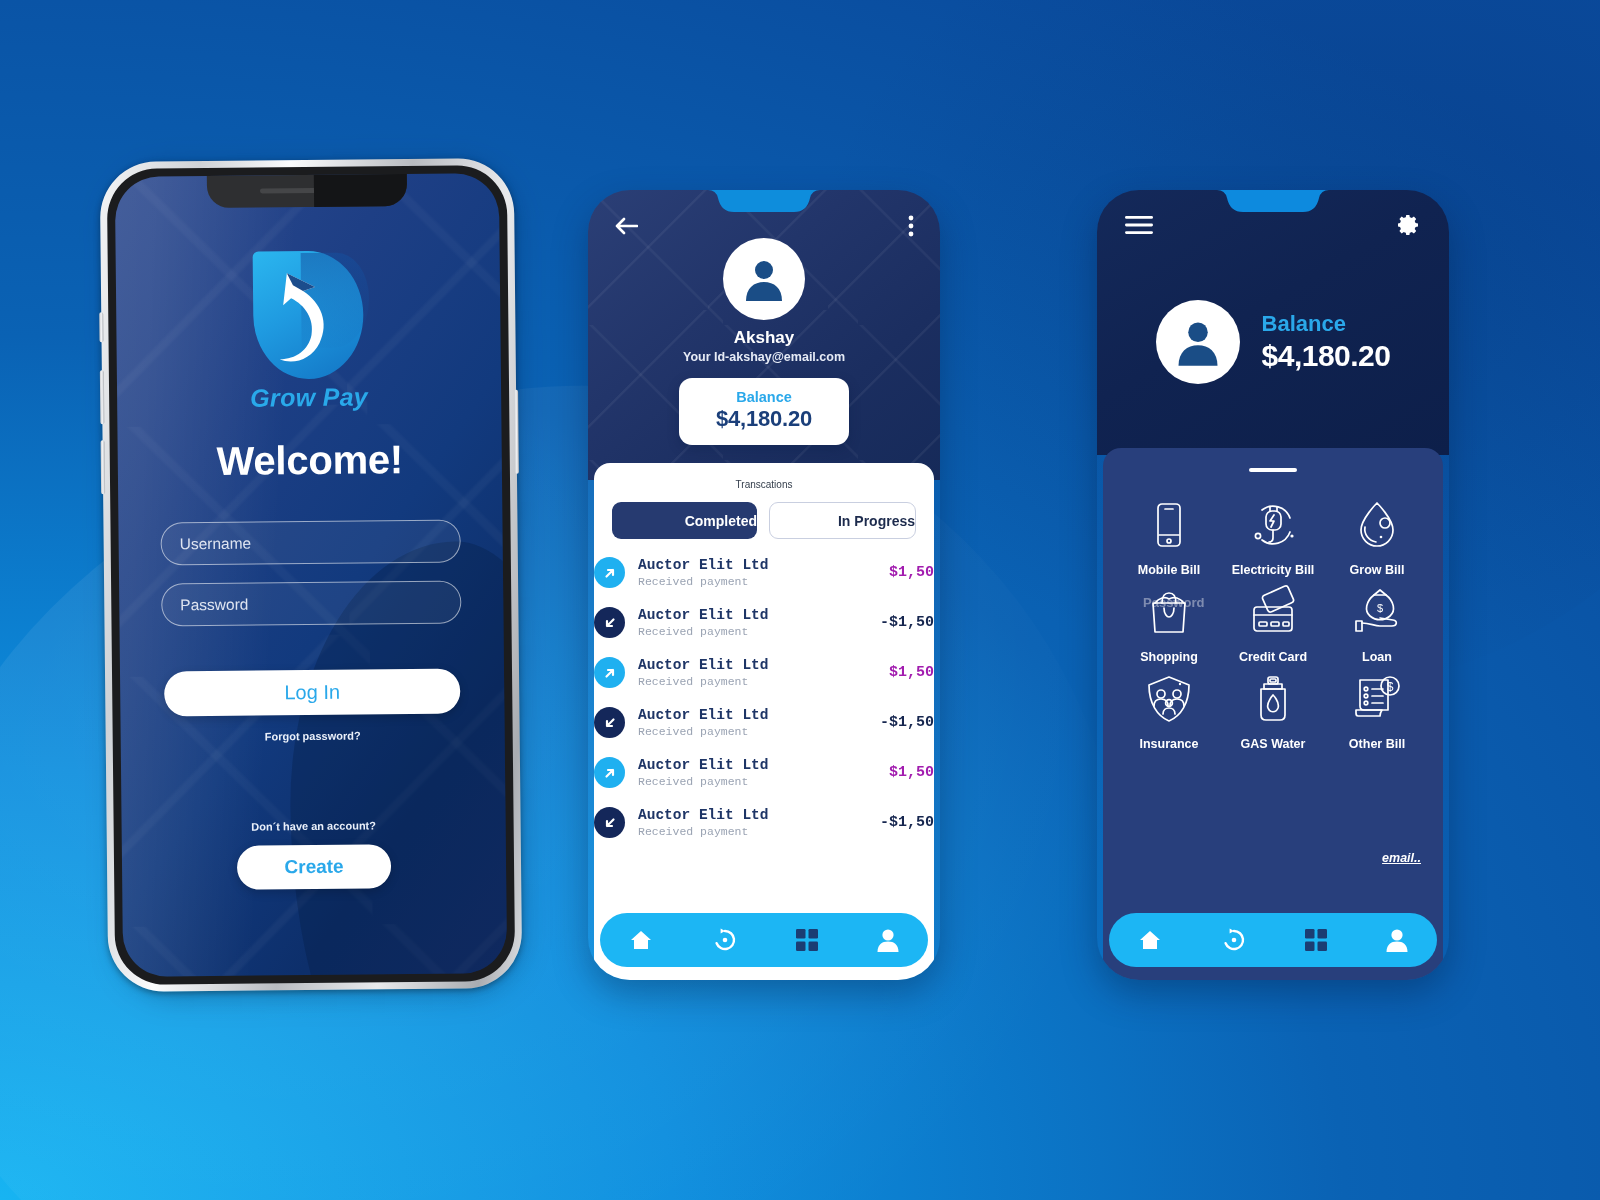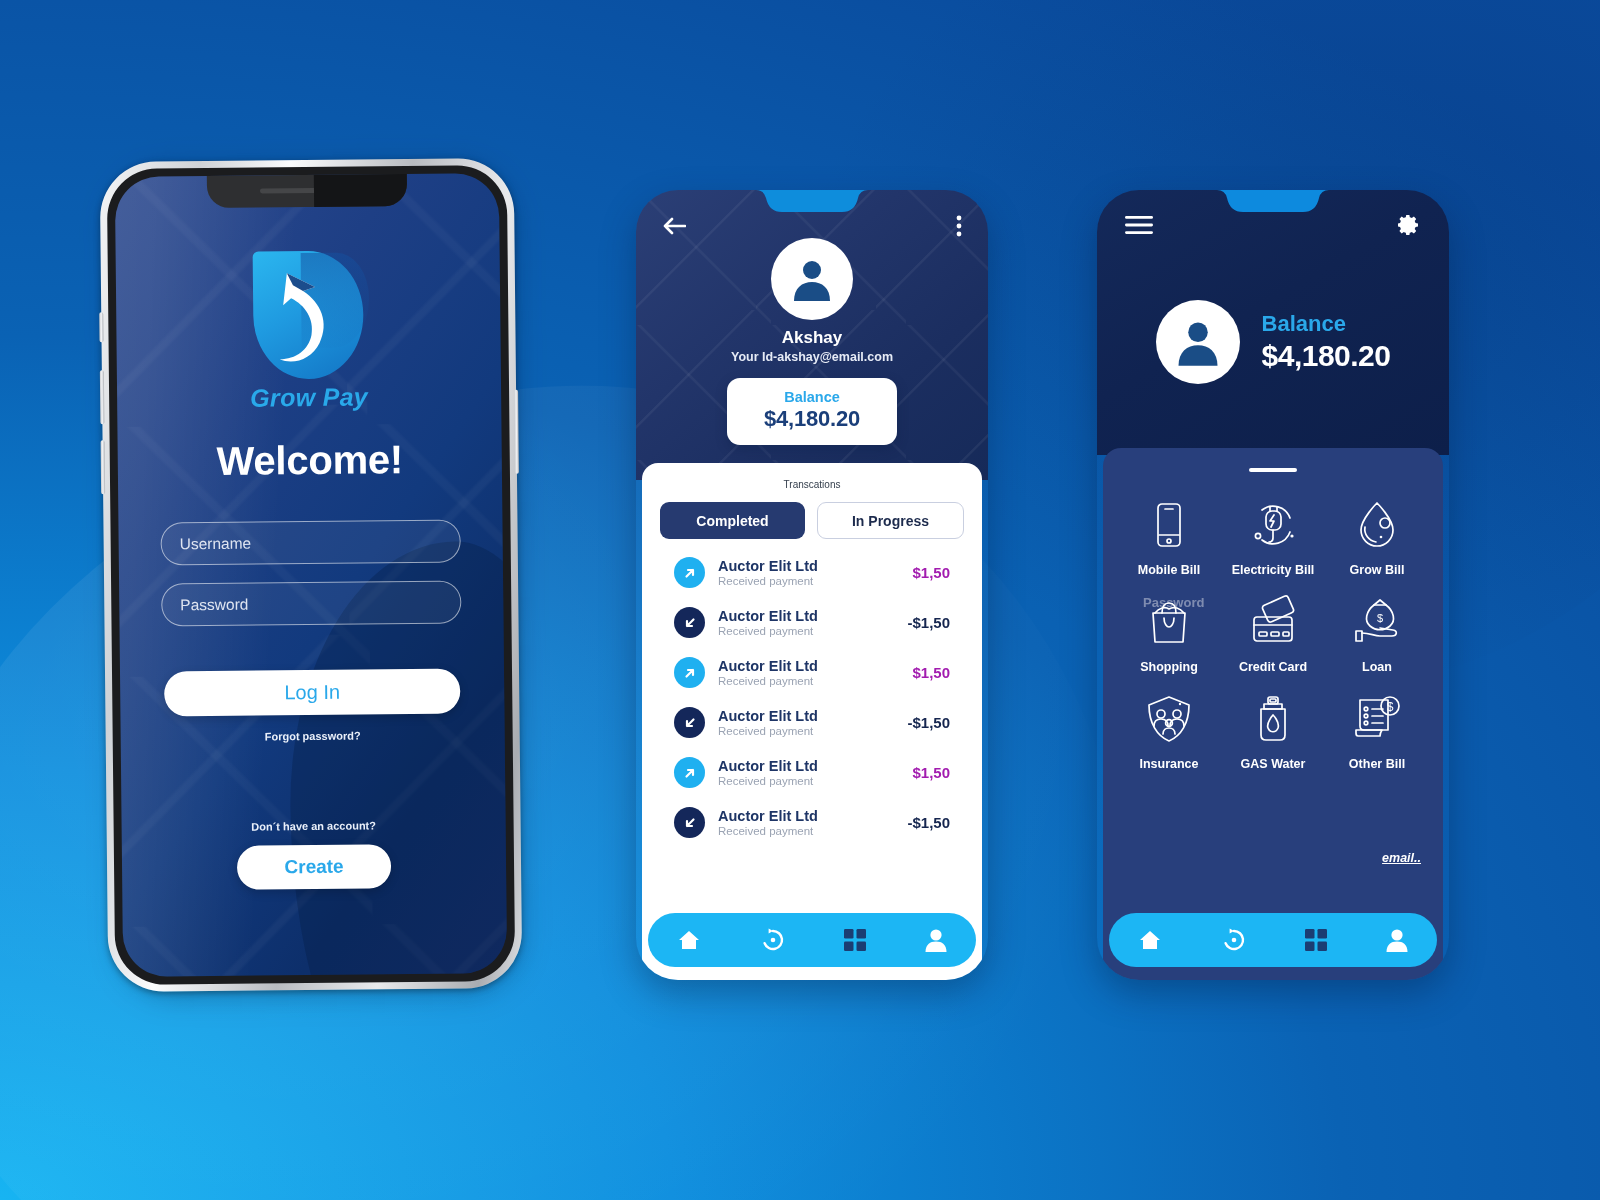--- a/index.html
+++ b/index.html
@@ -168,21 +168,21 @@
   }
 
   
   .screen {
     position:absolute;
     width:352px; height:790px;
     border-radius:42px;
     overflow:hidden;
     box-shadow: 0 14px 34px rgba(3,28,66,0.35);
   }
-  .screen2 { left:636px; top:190px; }
+  .screen2 { left:588px; top:190px; }
   .screen3 { left:1097px; top:190px; }
 
   
   .p2-head {
     position:absolute; left:0; right:0; top:0; height:290px;
     background: linear-gradient(140deg,#2b3f76 0%,#22356a 38%,#1b2e60 70%,#162a59 100%);
   }
   .p2-chev {
     position:absolute; inset:0;
     background:
@@ -222,24 +222,25 @@
   .tx-card {
     position:absolute; left:6px; right:6px; top:273px; bottom:0;
     background:#ffffff; border-radius:16px 16px 0 0; overflow:hidden;
   }
   .tx-title { text-align:center; font-size:10px; color:#36404e; padding:16px 0 12px; }
   .tx-tabs { display:flex; gap:12px; padding:0 18px 4px; }
   .tx-tab {
     flex:1; height:37px; border-radius:9px;
     font-size:14px; font-weight:700; cursor:pointer;
     font-family:"Liberation Sans", sans-serif;
+    text-align:right;
   }
   .tx-tab.active { background:#263a70; color:#ffffff; border:none; }
   .tx-tab.idle { background:#ffffff; color:#1d2b4d; border:1px solid #c9cfe0; }
-  .tx-list { padding:4px 32px 0; }
+  .tx-list { padding:4px 0 0;font-family:Liberation Mono, monospace; }
   .tx-row { display:flex; align-items:center; padding:10px 0 9px; }
   .tx-ic {
     width:31px; height:31px; border-radius:50%;
     display:flex; align-items:center; justify-content:center;
     flex-shrink:0;
   }
   .tx-ic.in  { background:#1fb0f0; }
   .tx-ic.out { background:#14275a; }
   .tx-txt { flex:1; margin-left:13px; }
   .tx-name { font-size:14.5px; font-weight:700; color:#1e3566; line-height:1.12; }
@@ -280,21 +281,21 @@
   .svc-panel {
     position:absolute; left:6px; right:6px; top:258px; bottom:0;
     background:#283f7c; border-radius:18px 18px 0 0; overflow:hidden;
   }
   .svc-handle {
     width:48px; height:4px; border-radius:3px; background:#ffffff;
     margin:20px auto 0;
   }
   .svc-grid {
     display:grid; grid-template-columns:repeat(3,1fr);
-    row-gap:14px; padding:22px 14px 0;
+    row-gap:4px; padding:22px 14px 0;
     position:relative;
   }
   .svc-item { display:flex; flex-direction:column; align-items:center; cursor:pointer; }
   .svc-icon { height:62px; display:flex; align-items:center; justify-content:center; }
   .svc-label { font-size:12.5px; font-weight:700; color:#ffffff; margin-top:7px; }
   .pw-ghost {
     position:absolute; left:40px; top:147px;
     font-size:13px; font-weight:700; color:rgba(255,255,255,0.40);
     pointer-events:none; z-index:3;
   }

